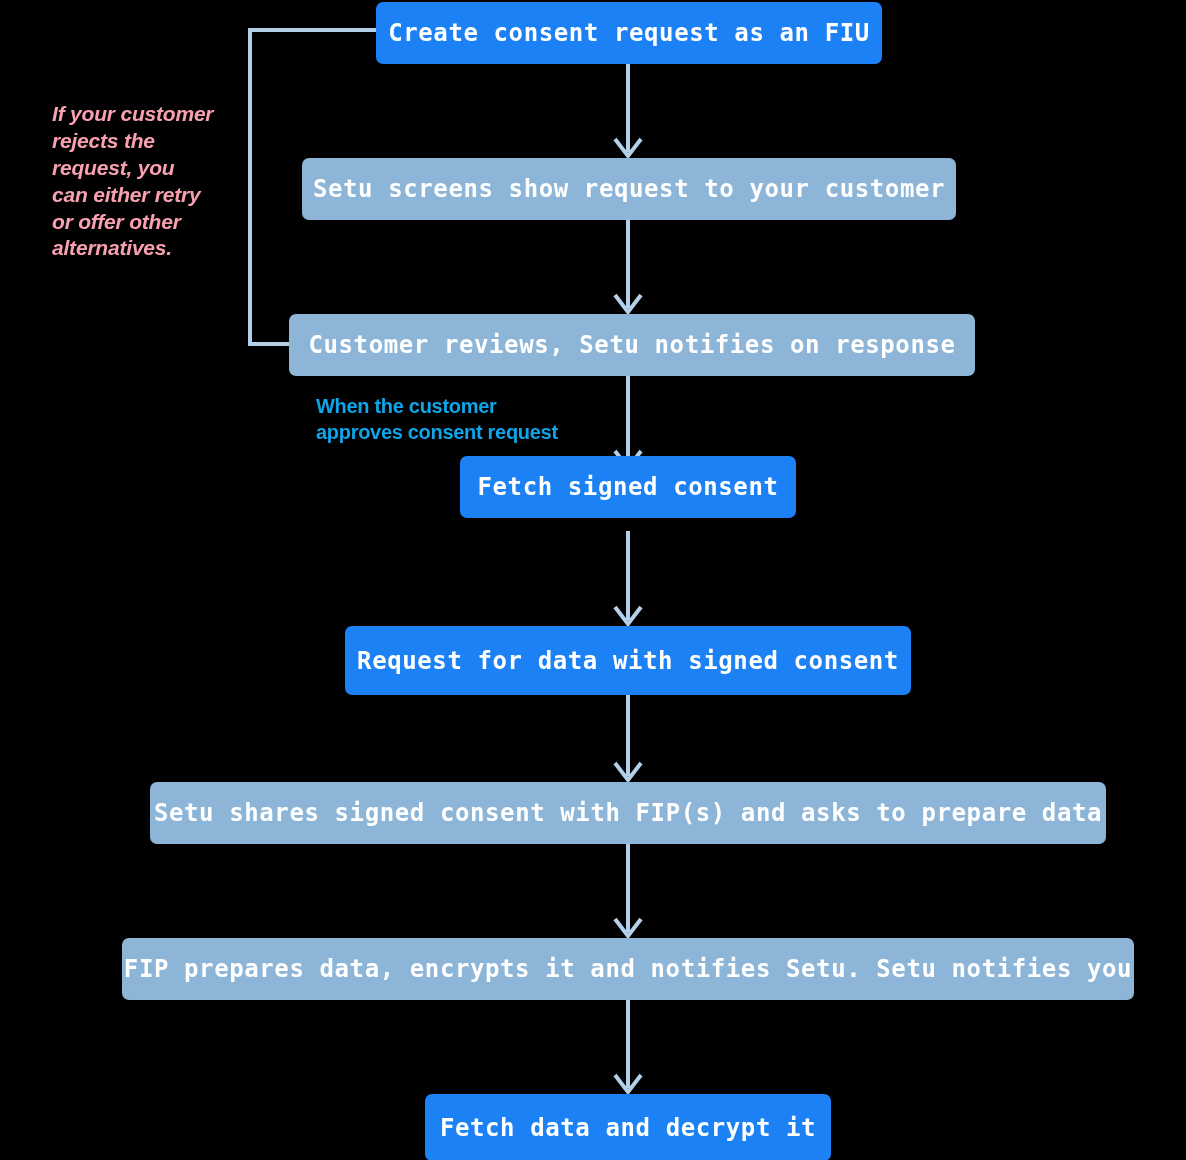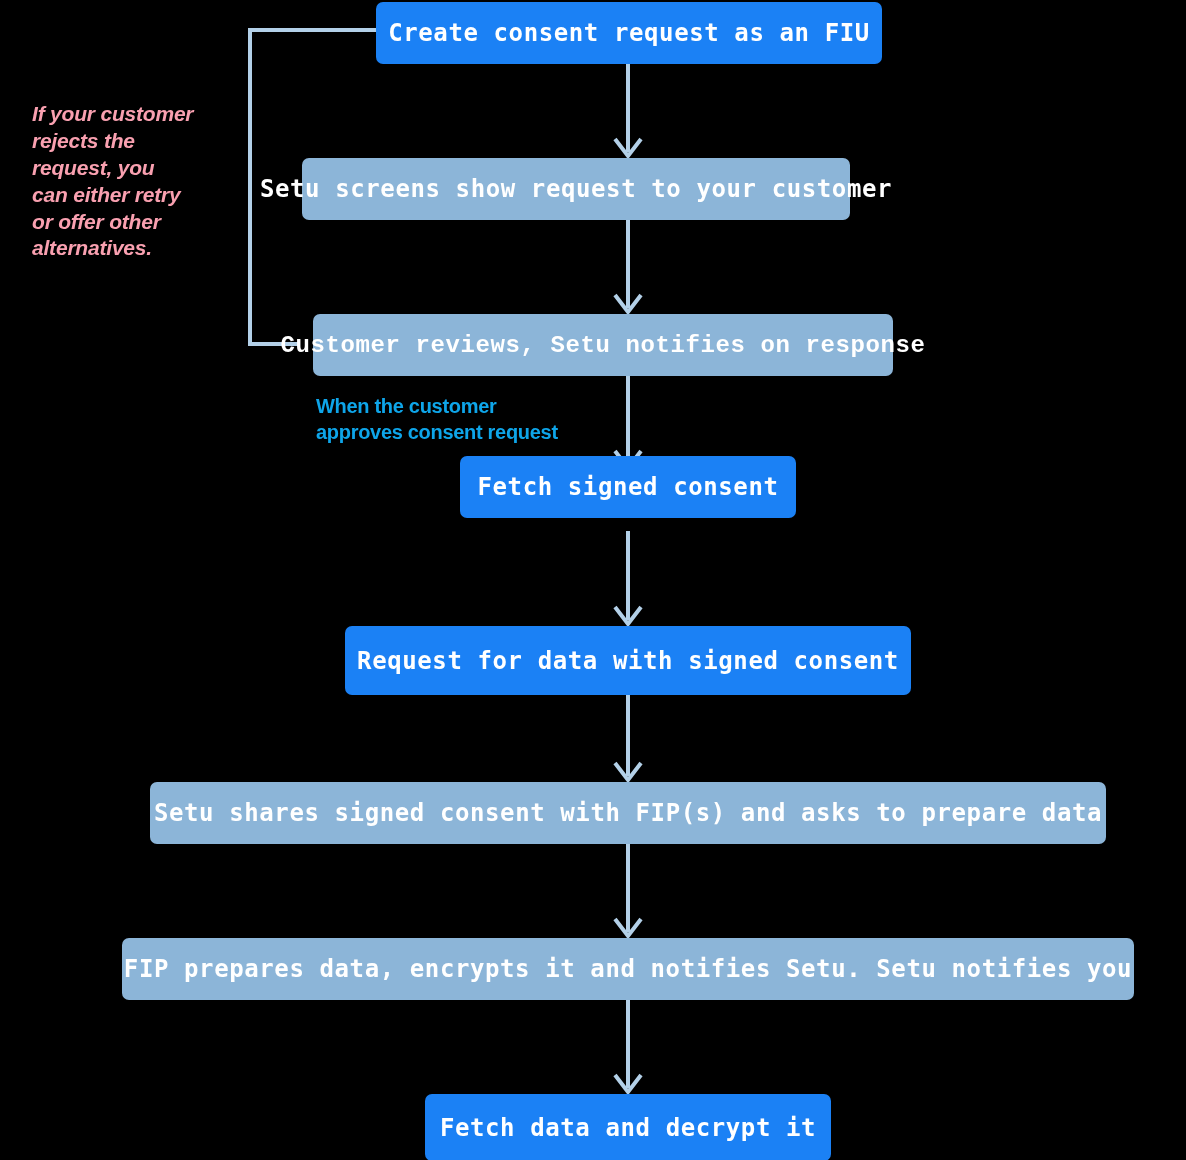--- a/index.html
+++ b/index.html
@@ -118,35 +118,35 @@
       <path class="edge-head" d="M615 1075 L628 1092 L641 1075"></path>
     </g>
 
     <g>
       <path class="edge-line" d="M300 344 L250 344 L250 30 L377 30"></path>
     </g>
   </svg>
 
   <div class="node blue" style="left:376px;  top:2px;    width:506px;  height:62px;">Create consent request as an FIU</div>
 
-  <div class="node steel" style="left:302px;  top:158px;  width:548px;  height:62px;">Setu screens show request to your customer</div>
+  <div class="node steel" style="left:302px;  top:158px;  width:654px;  height:62px;">Setu screens show request to your customer</div>
 
-  <div class="node steel" style="left:313px;  top:314px;  width:580px;  height:62px;font-family:Liberation Mono, monospace;">Customer reviews, Setu notifies on response</div>
+  <div class="node steel" style="left:289px;  top:314px;  width:686px;  height:62px;">Customer reviews, Setu notifies on response</div>
 
   <div class="node blue" style="left:460px;  top:456px;  width:336px;  height:62px;">Fetch signed consent</div>
 
   <div class="node blue" style="left:345px;  top:626px;  width:566px;  height:69px;">Request for data with signed consent</div>
 
   <div class="node steel" style="left:150px;  top:782px;  width:956px;  height:62px;">Setu shares signed consent with FIP(s) and asks to prepare data</div>
 
   <div class="node steel" style="left:122px;  top:938px;  width:1012px; height:62px;">FIP prepares data, encrypts it and notifies Setu. Setu notifies you</div>
 
   <div class="node blue" style="left:425px;  top:1094px; width:406px;  height:67px;">Fetch data and decrypt it</div>
 
-  <div class="note pink" style="left:32px; top:101px; width:200px;font-style:italic;">If your customer
+  <div class="note pink" style="left:52px; top:101px; width:200px;font-style:italic;">If your customer
 rejects the
 request, you
 can either retry
 or offer other
 alternatives.</div>
 
   <div class="note green" style="left:316px; top:394px; width:310px;">When the customer
 approves consent request</div>
 
 </div>

